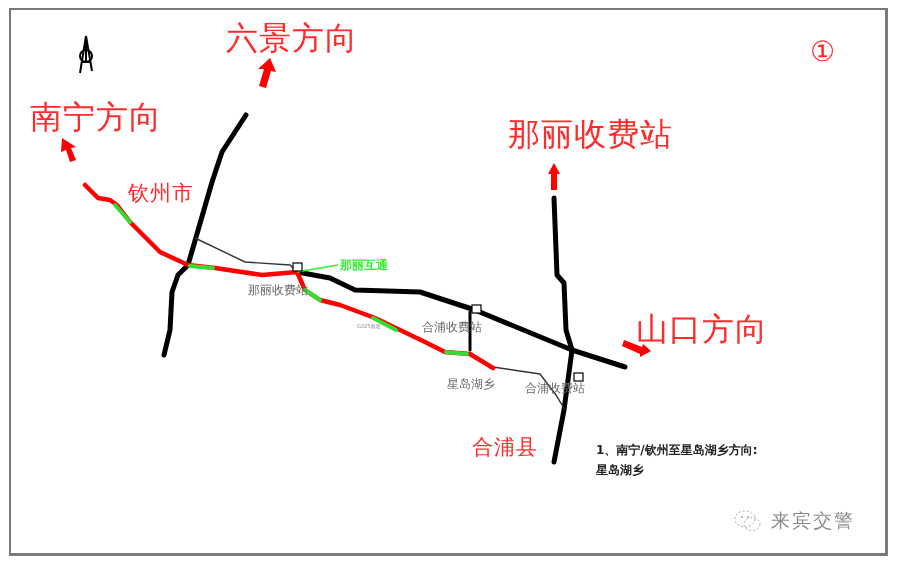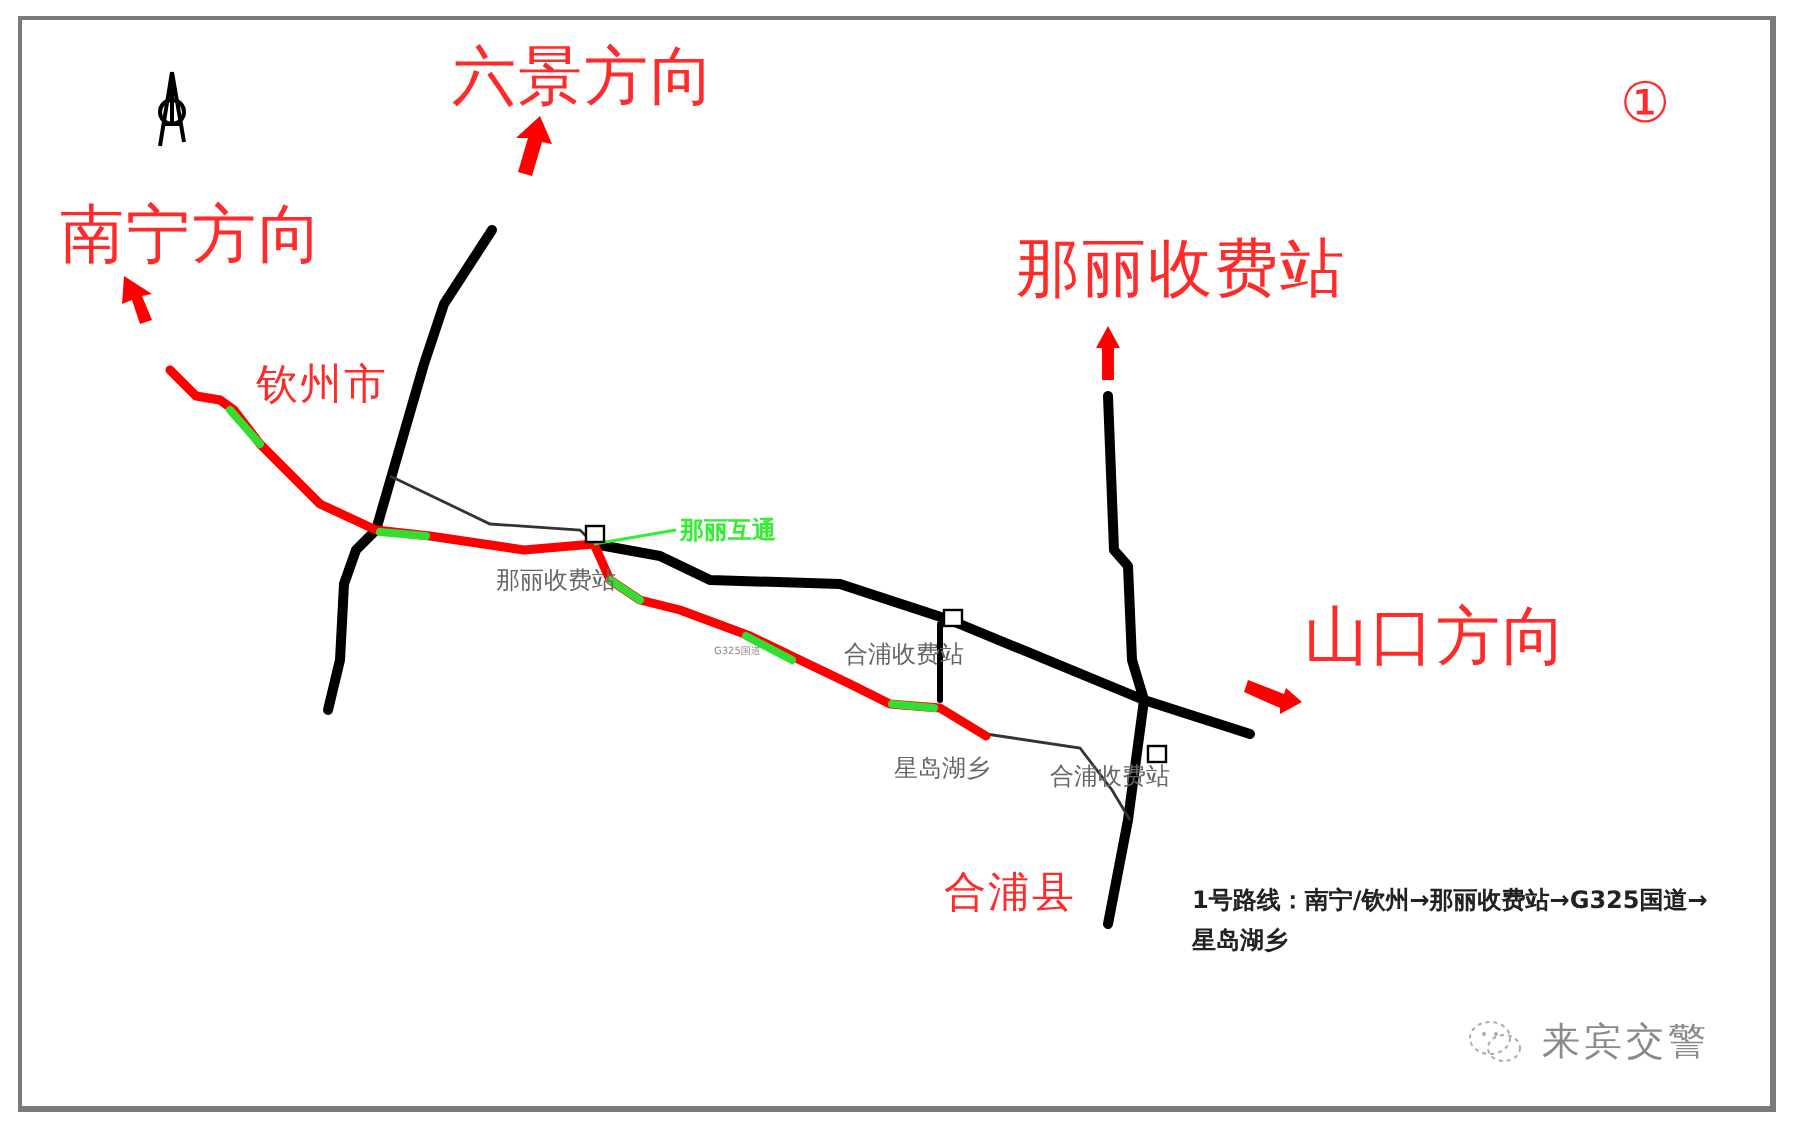--- a/index.html
+++ b/index.html
@@ -74,35 +74,35 @@
     <path d="M554 163 L560 174 L557 174 L557 190 L551 190 L551 174 L548 174 Z"></path>
     <path d="M651 351 L640 357 L640 354 L622 346 L624 340 L642 347 L643 344 Z"></path>
   </g>
 </svg>
 
 <div class="lbl num" style="left:810px;top:38px;">①</div>
 
 <div class="lbl dir" style="left:30px;top:101px;">南宁方向</div>
 <div class="lbl dir" style="left:226px;top:22px;">六景方向</div>
 <div class="lbl dir" style="left:508px;top:118px;">那丽收费站</div>
-<div class="lbl dir" style="left:636px;top:302px;margin-left:16px;">山口方向</div>
+<div class="lbl dir" style="left:636px;top:313px;">山口方向</div>
 
 <div class="lbl city" style="left:128px;top:182px;">钦州市</div>
 <div class="lbl city" style="left:472px;top:436px;">合浦县</div>
 
 <div class="lbl station" style="left:248px;top:284px;">那丽收费站</div>
 <div class="lbl station" style="left:422px;top:321px;">合浦收费站</div>
 <div class="lbl station" style="left:525px;top:382px;">合浦收费站</div>
 <div class="lbl station" style="left:447px;top:378px;">星岛湖乡</div>
 
 <div class="lbl green" style="left:340px;top:259px;font-weight:bold;">那丽互通</div>
 <div class="lbl tiny" style="left:357px;top:324px;">G325国道</div>
 
 <div class="legend">
-  <div>1号路线：南宁/钦州→那丽收费站→G325国道→</div>
+  <div>1、南宁/钦州至星岛湖乡方向:</div>
   <div>星岛湖乡</div>
 </div>
 
 <div class="wm">
   <svg width="30" height="26" viewBox="0 0 30 26">
     <ellipse cx="12" cy="11" rx="10" ry="8" fill="none" stroke="#aaa" stroke-dasharray="2 2"></ellipse>
     <ellipse cx="19" cy="16" rx="8" ry="6.5" fill="none" stroke="#aaa" stroke-dasharray="2 2"></ellipse>
     <circle cx="9" cy="9" r="1" fill="#aaa"></circle>
       <circle cx="15" cy="9" r="1" fill="#aaa"></circle>
   </svg>

